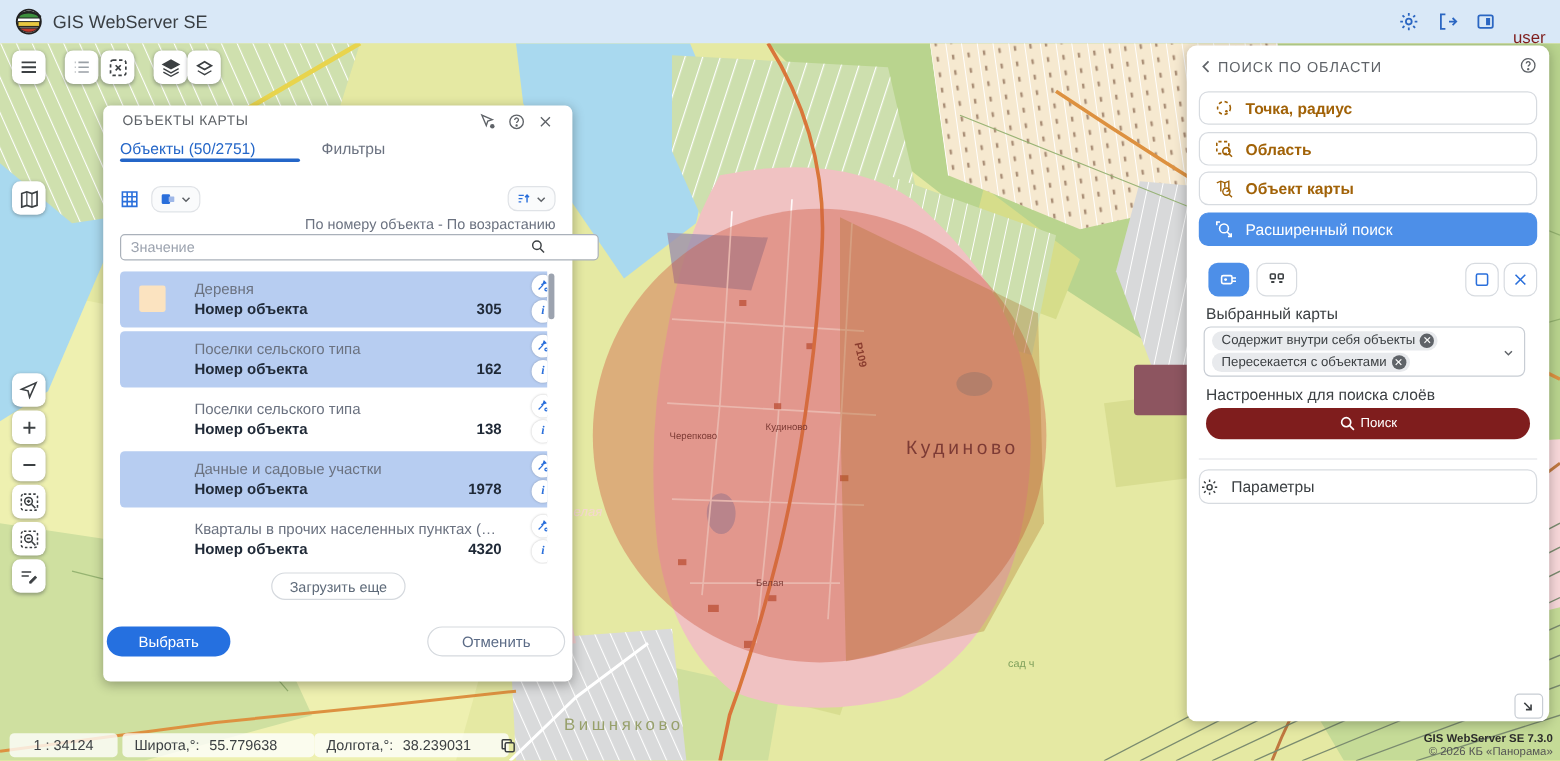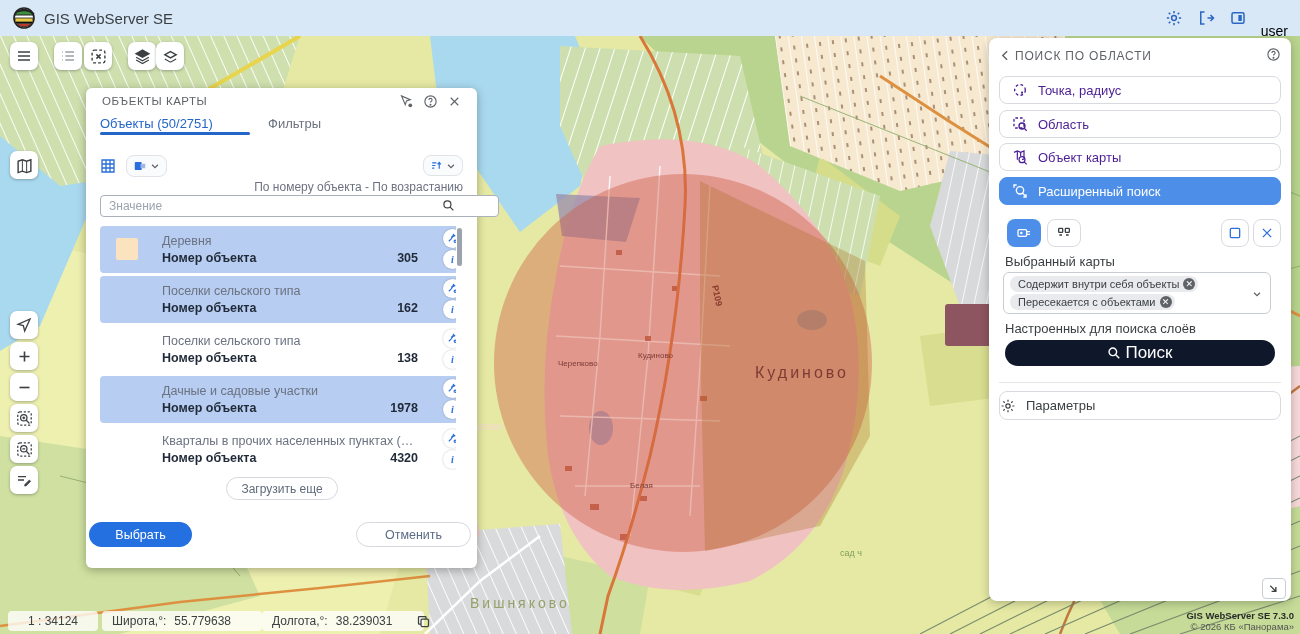--- a/index.html
+++ b/index.html
@@ -3,21 +3,21 @@
 <meta charset="utf-8">
 <style>
   html,body{margin:0;padding:0;}
   body{width:1300px;height:634px;position:relative;overflow:hidden;
        font-family:"Liberation Sans","DejaVu Sans",sans-serif;background:#e5e9a3;}
   
   #appbar{position:absolute;left:0;top:0;width:1300px;height:36px;background:#d9e8f7;
           display:flex;align-items:center;z-index:50;}
   #appbar .title{font-size:15px;color:#3a3f44;font-weight:500;margin-left:8px;}
   #appbar .right{position:absolute;right:12px;top:0;height:36px;display:flex;align-items:center;gap:14px;color:#2b66c2;}
-  #appbar .user{font-size:14px;color:#000000;margin-top:25px;}
+  #appbar .user{font-size:14px;color:#7f1d1d;margin-top:25px;}
   .hicon{width:18px;height:18px;display:inline-flex;align-items:center;justify-content:center;cursor:pointer;}
   
   #map{position:absolute;left:0;top:36px;width:1300px;height:598px;z-index:1;}
   
   .btn-sq{position:absolute;width:28px;height:28px;background:#fff;border-radius:7px;
           box-shadow:0 1px 3px rgba(60,64,67,.4);display:flex;align-items:center;justify-content:center;
           color:#3c4043;z-index:20;cursor:pointer;}
   .btn-sq.dim{color:#9aa0a6;}
   
   #dlg{position:absolute;left:86px;top:88px;width:391px;height:480px;background:#fff;border-radius:6px;
@@ -55,37 +55,37 @@
   #btn-select{left:3px;width:103px;background:#2570e0;color:#fff;border:none;font-weight:500;}
   #btn-selall{left:112px;width:152px;background:#fff;color:#4374c9;border:1px solid #d5d9de;}
   #btn-cancel{left:270px;width:115px;background:#fff;color:#5b6b86;border:1px solid #d5d9de;}
   
   #rp{position:absolute;left:989px;top:38px;width:302px;height:563px;background:#fff;border-radius:8px;
       box-shadow:0 2px 10px rgba(0,0,0,.25);z-index:30;color:#3c4043;}
   #rp .ptitle{position:absolute;left:26px;top:11px;font-size:12px;letter-spacing:.8px;color:#5f6368;}
   #rp .back{position:absolute;left:10px;top:11px;color:#5f6368;cursor:pointer;}
   #rp .help{position:absolute;right:10px;top:9px;color:#5f6368;cursor:pointer;}
   .mode-btn{position:absolute;left:10px;width:282px;height:28px;background:#fff;border:1px solid #d7dbe0;border-radius:8px;
-      display:flex;align-items:center;gap:10px;padding-left:12px;box-sizing:border-box;font-size:13px;color:#4c1d95;cursor:pointer;}
+      display:flex;align-items:center;gap:10px;padding-left:12px;box-sizing:border-box;font-size:13px;color:#a16207;cursor:pointer;font-weight:bold;}
   .mode-btn.active{background:#4d8fe8;border-color:#4d8fe8;color:#fff;font-weight:500;}
   .tgl{position:absolute;top:181px;width:34px;height:28px;border-radius:8px;display:flex;align-items:center;justify-content:center;cursor:pointer;box-sizing:border-box;}
   .tgl.on{background:#4d8fe8;color:#fff;}
   .tgl.off{background:#fff;border:1px solid #d7dbe0;color:#3c4043;}
   .sqbtn{position:absolute;top:181px;width:28px;height:28px;background:#fff;border:1px solid #d7dbe0;border-radius:8px;
       color:#2a6fdb;display:flex;align-items:center;justify-content:center;cursor:pointer;box-sizing:border-box;}
   #sel-obj-label{position:absolute;left:16px;top:216px;font-size:13px;color:#3c4043;}
   #chips-box{position:absolute;left:14px;top:234px;width:266px;height:40px;border:1px solid #c8cdd4;border-radius:6px;cursor:pointer;}
   .chip{position:absolute;left:6px;height:16px;background:#e8eaed;border-radius:9px;display:flex;align-items:center;
       gap:4px;padding:0 3px 0 8px;font-size:11px;color:#3c4043;white-space:nowrap;}
   .chip .x{width:12px;height:12px;border-radius:6px;background:#5f6368;color:#fff;font-size:9px;line-height:12px;
       text-align:center;cursor:pointer;}
   #chips-caret{position:absolute;right:8px;top:16px;color:#5f6368;}
   #layers-label{position:absolute;left:16px;top:283px;font-size:13px;color:#3c4043;}
-  #btn-search{position:absolute;left:16px;top:302px;width:270px;height:26px;background:#0f172a;border:none;border-radius:13px;
-      color:#fff;font-size:17px;font-weight:500;display:flex;align-items:center;justify-content:center;gap:4px;cursor:pointer;font-family:inherit;}
+  #btn-search{position:absolute;left:16px;top:302px;width:270px;height:26px;background:#7f1d1d;border:none;border-radius:13px;
+      color:#fff;font-size:11px;font-weight:500;display:flex;align-items:center;justify-content:center;gap:4px;cursor:pointer;font-family:inherit;}
   #rp-divider{position:absolute;left:10px;top:344px;width:282px;height:1px;background:#e4e6e9;}
   #btn-params{position:absolute;left:10px;top:353px;width:282px;height:29px;background:#fff;border:1px solid #d7dbe0;border-radius:8px;
       display:flex;align-items:center;gap:10px;padding-left:0;box-sizing:border-box;font-size:13px;color:#3c4043;cursor:pointer;font-family:inherit;}
   #btn-expand{position:absolute;left:273px;top:540px;width:24px;height:21px;background:#fff;border:1px solid #c8cdd4;border-radius:4px;
       color:#3c4043;display:flex;align-items:center;justify-content:center;cursor:pointer;box-sizing:border-box;}
   
   .sbox{position:absolute;bottom:3px;height:20px;background:rgba(255,255,255,.78);border-radius:4px;z-index:40;
       display:flex;align-items:center;padding:0 10px;font-size:12px;color:#3c4043;gap:8px;}
   #copy-btn{position:absolute;left:416px;bottom:5px;color:#3c4043;z-index:40;cursor:pointer;}
   #copyright{position:absolute;right:6px;bottom:2px;text-align:right;z-index:40;line-height:11px;}

